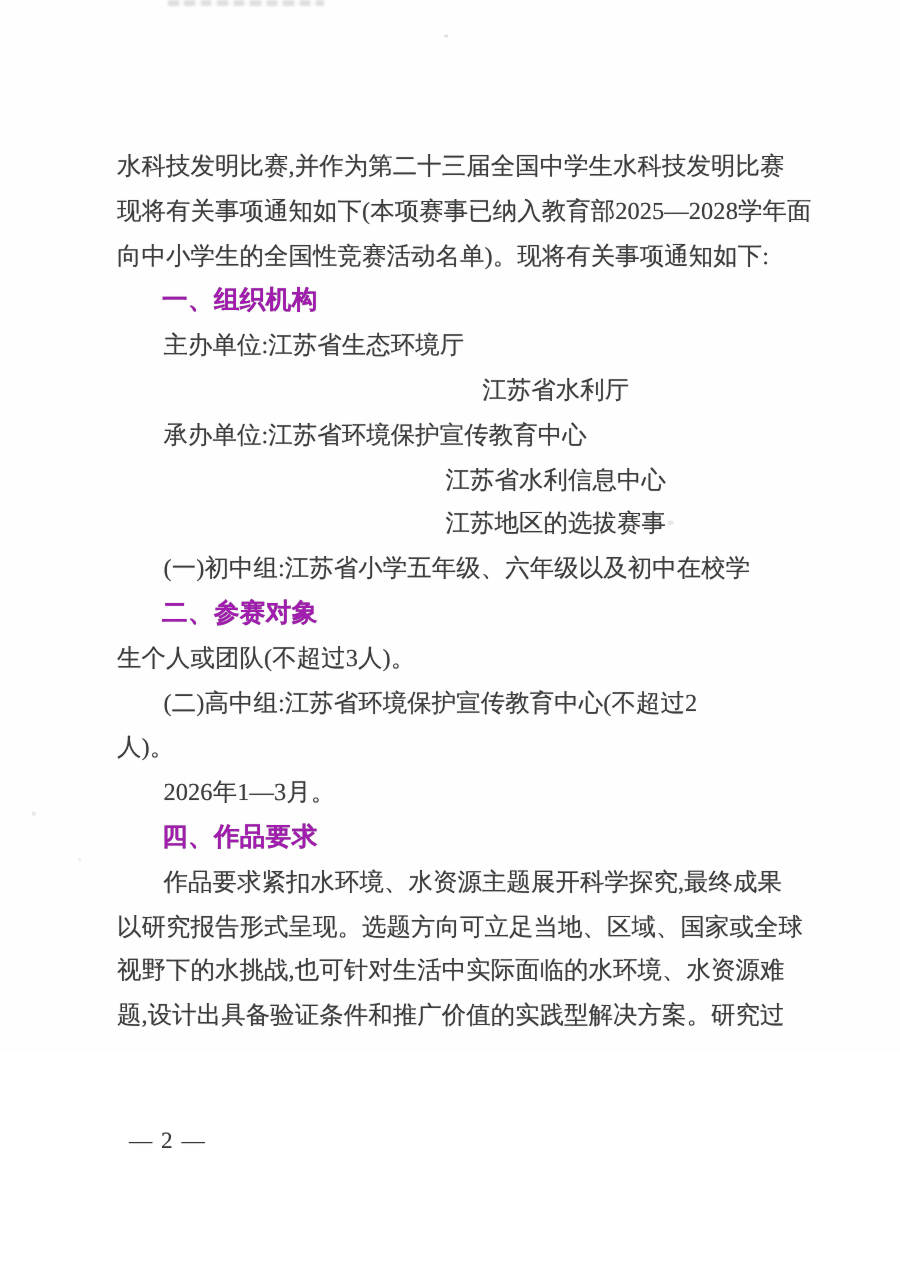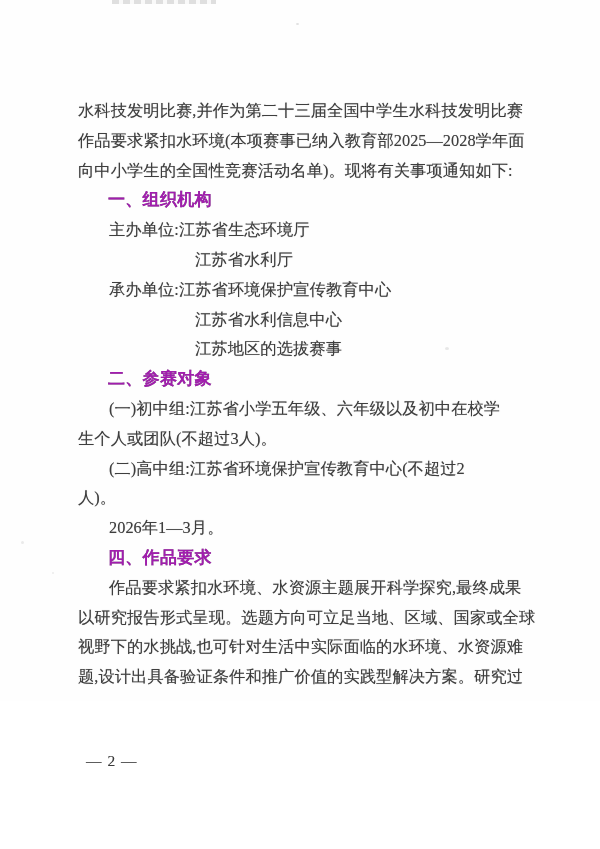--- a/index.html
+++ b/index.html
@@ -19,21 +19,21 @@
     font-size:16.3px; line-height:29.8px;
     color:#3e3e3e;
     letter-spacing:0.05px;
   }
   .ln {
     white-space:nowrap;
     height:29.8px;
     text-shadow:0 0 0.7px rgba(80,80,80,0.55);
   }
   .ind  { padding-left:31px; }   
-  .org  { padding-left:117px; }  
+  .org  { padding-left:117px;text-align:center; }  
   .heading {
     padding-left:30px;
     font-family:"Liberation Sans","DejaVu Sans",sans-serif;
     font-weight:700;
     font-size:17px;
     color:#a21caf;
     letter-spacing:0.3px;
     text-shadow:0 0 0.6px rgba(40,40,40,0.6);
   }
   .page-number {
@@ -63,34 +63,34 @@
 
   <div class="smudge"></div>
   <div class="speck sp1"></div>
   <div class="speck sp2"></div>
   <div class="speck sp3"></div>
   <div class="speck sp4"></div>
 
   <div class="content">
 
     <div class="ln">水科技发明比赛,并作为第二十三届全国中学生水科技发明比赛</div>
-    <div class="ln">作品要求紧扣水环境(本项赛事已纳入教育部2025—2028学年面</div>
+    <div class="ln">现将有关事项通知如下(本项赛事已纳入教育部2025—2028学年面</div>
     <div class="ln">向中小学生的全国性竞赛活动名单)。现将有关事项通知如下:</div>
 
     <div class="ln heading">一、组织机构</div>
 
     <div class="ln ind"><span>主办单位:</span><span>江苏省生态环境厅</span></div>
     <div class="ln org">江苏省水利厅</div>
 
     <div class="ln ind"><span>承办单位:</span><span>江苏省环境保护宣传教育中心</span></div>
     <div class="ln org">江苏省水利信息中心</div>
     <div class="ln org">江苏地区的选拔赛事</div>
 
+    <div class="ln ind">(一)初中组:江苏省小学五年级、六年级以及初中在校学</div>
     <div class="ln heading">二、参赛对象</div>
-    <div class="ln ind">(一)初中组:江苏省小学五年级、六年级以及初中在校学</div>
     <div class="ln">生个人或团队(不超过3人)。</div>
     <div class="ln ind">(二)高中组:江苏省环境保护宣传教育中心(不超过2</div>
     <div class="ln">人)。</div>
 
     <div class="ln ind">2026年1—3月。</div>
 
     <div class="ln heading">四、作品要求</div>
     <div class="ln ind">作品要求紧扣水环境、水资源主题展开科学探究,最终成果</div>
     <div class="ln">以研究报告形式呈现。选题方向可立足当地、区域、国家或全球</div>
     <div class="ln">视野下的水挑战,也可针对生活中实际面临的水环境、水资源难</div>

